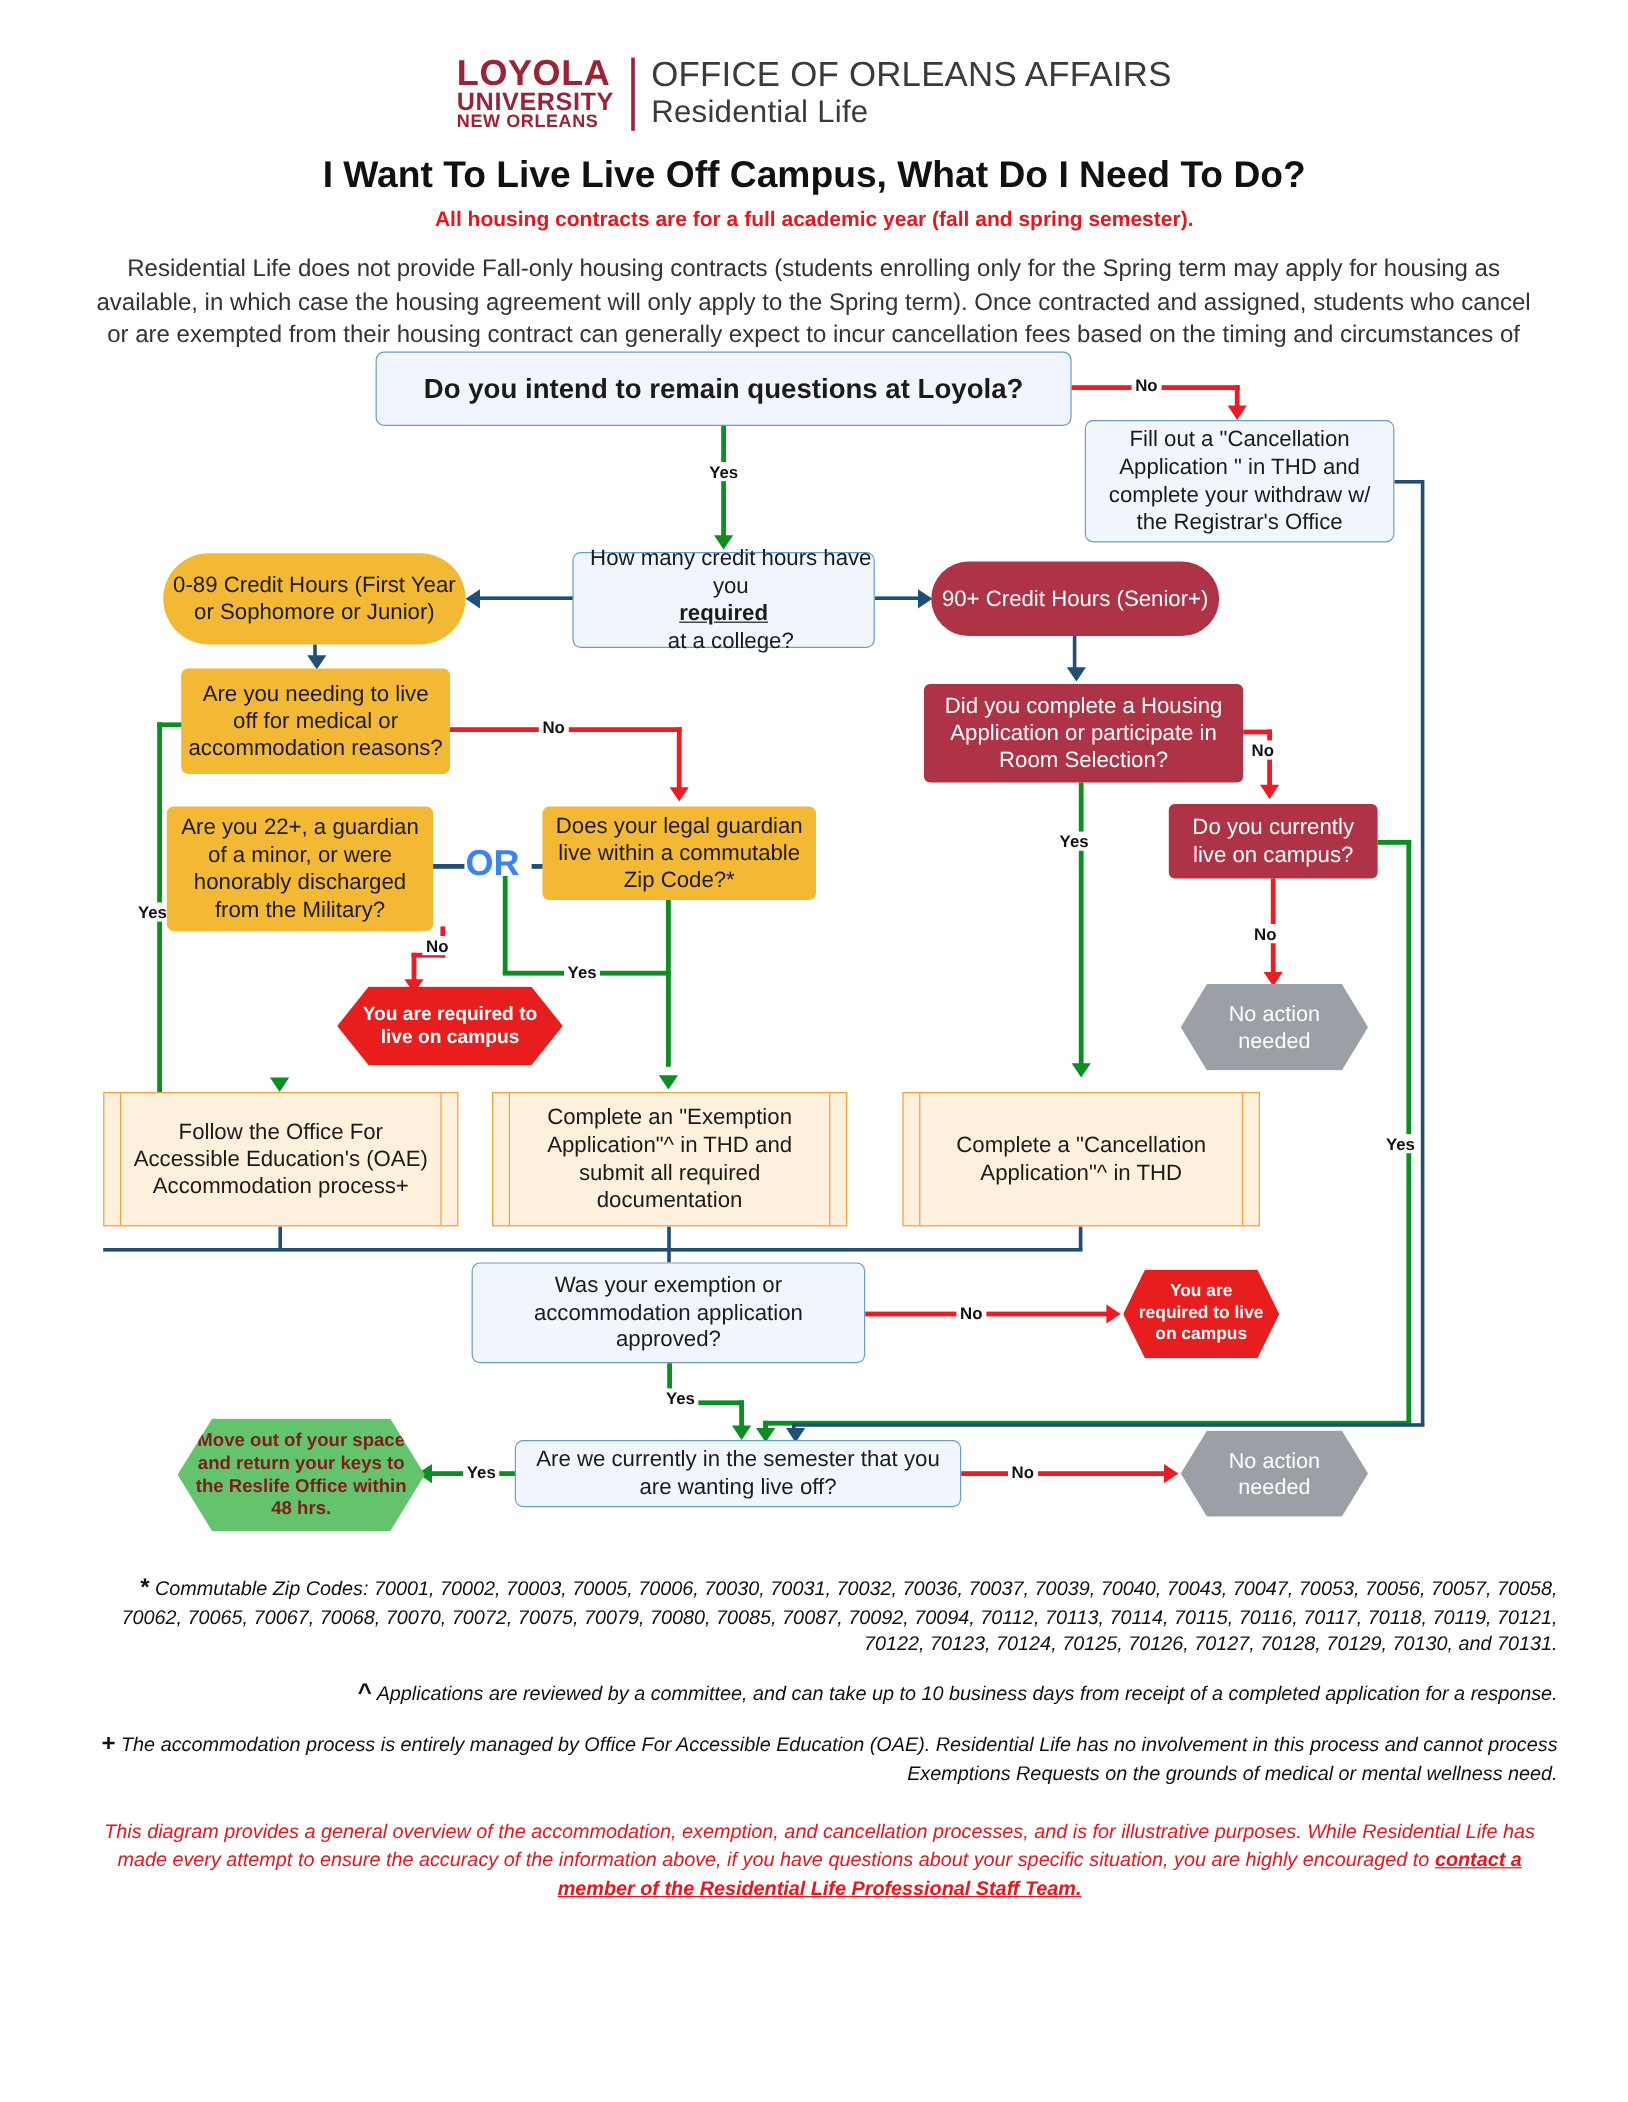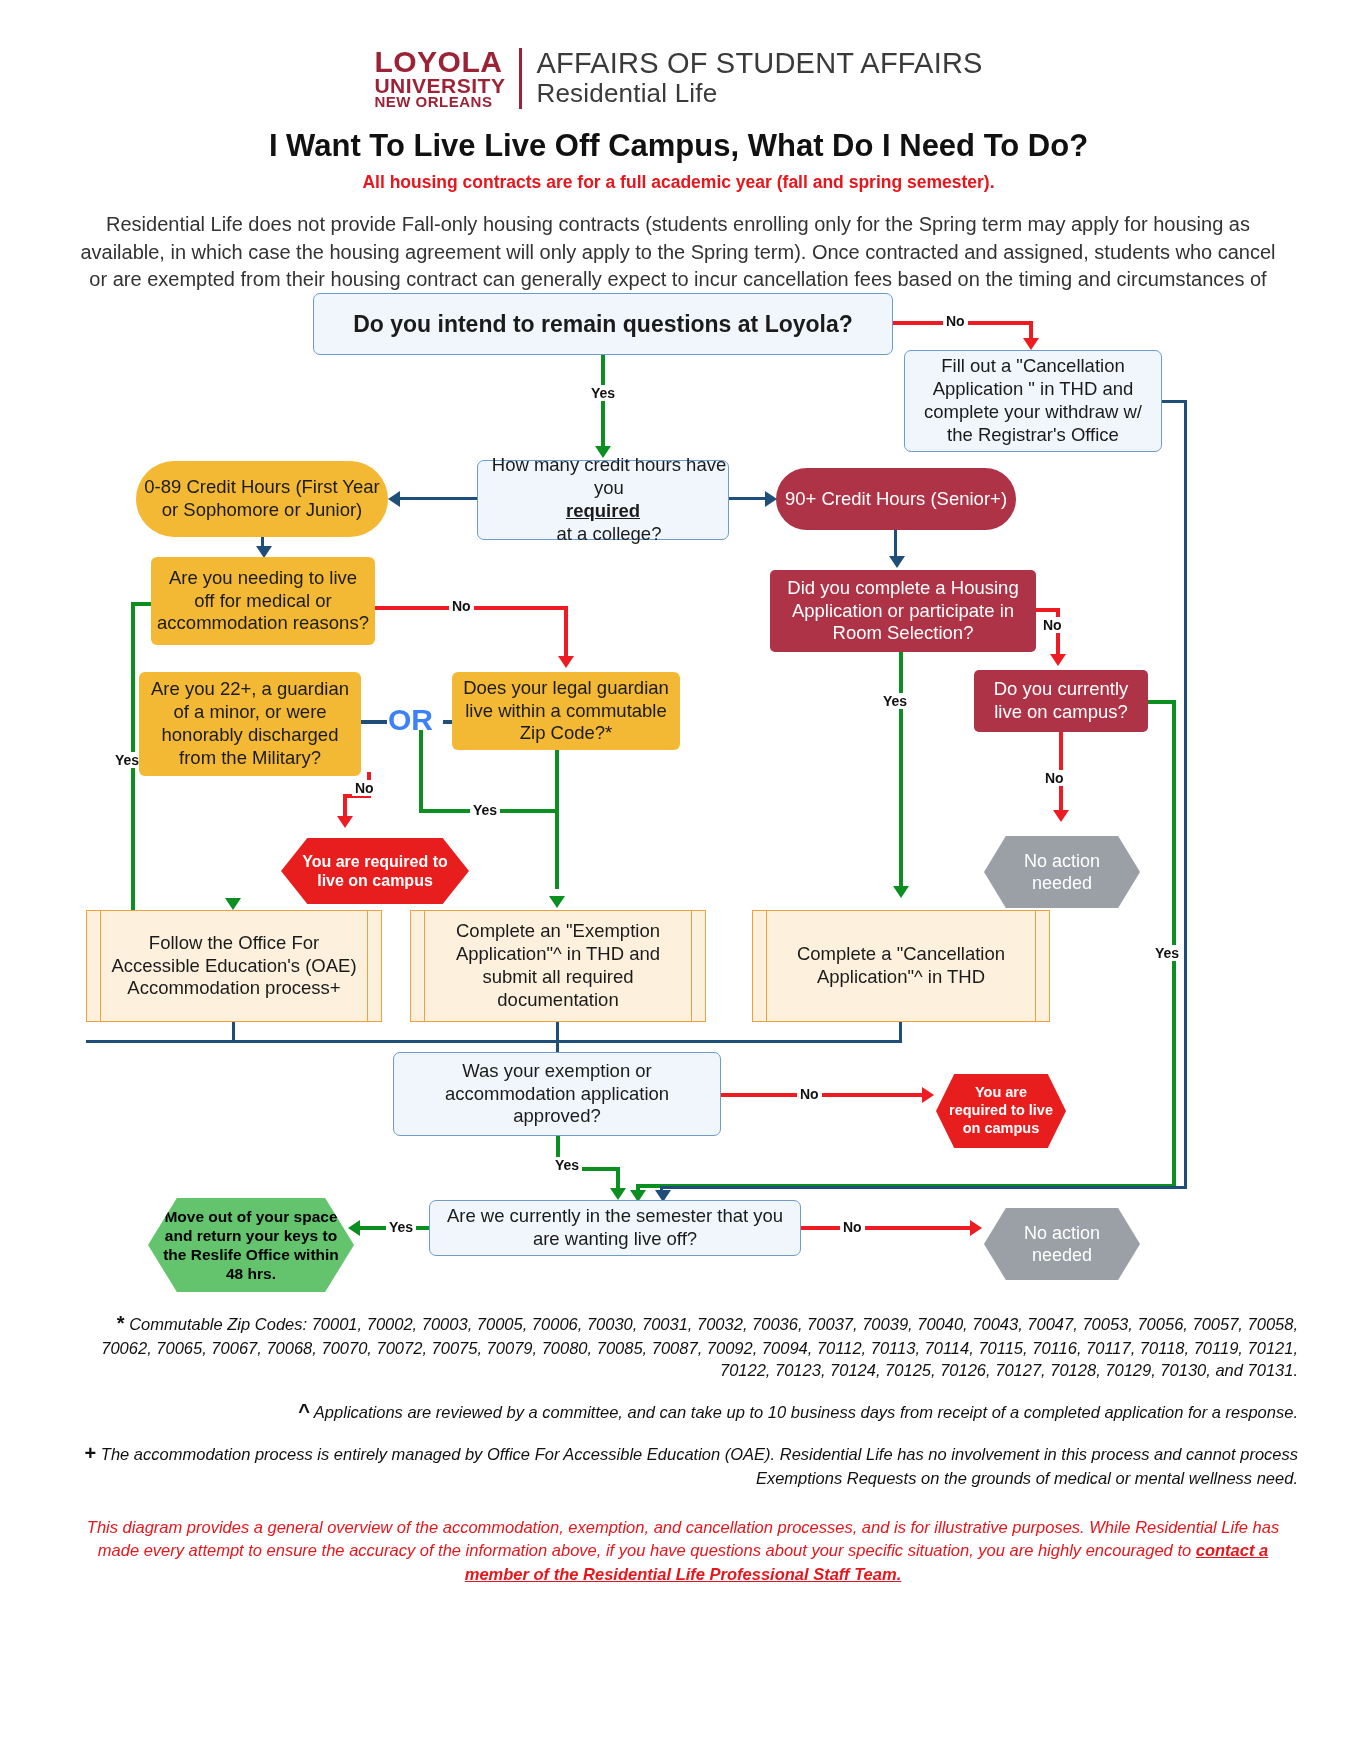--- a/index.html
+++ b/index.html
@@ -32,24 +32,24 @@
   .gold-round{border-radius:40px;}
 
   .maroon{background:#ae3347;color:#fff;font-size:18.5px;line-height:1.24;border-radius:5px;}
   .maroon-round{border-radius:40px;}
 
   .proc{background:#fdf0dc;border:1.6px solid #f2a03d;color:#1b1b1b;font-size:18.5px;line-height:1.24;position:absolute;box-sizing:border-box;display:flex;align-items:center;justify-content:center;text-align:center;z-index:5;}
   .proc:before,.proc:after{content:"";position:absolute;top:0;bottom:0;width:0;border-left:1.6px solid #f2a03d;}
   .proc:before{left:13px;} .proc:after{right:13px;}
 
   .hexwrap{position:absolute;z-index:6;display:flex;align-items:center;justify-content:center;text-align:center;
-           clip-path:polygon(14% 0,86% 0,100% 50%,86% 100%,14% 100%,0 50%);margin-top:16px;}
+           clip-path:polygon(14% 0,86% 0,100% 50%,86% 100%,14% 100%,0 50%);}
   .hex-red{background:#e81d1d;color:#fff;font-weight:700;}
   .hex-gray{background:#9aa0a6;color:#fff;}
-  .hex-green{background:#64c46e;color:#000000;font-weight:700;justify-content:center;}
+  .hex-green{background:#64c46e;color:#7f1d1d;font-weight:700;justify-content:center;}
 
   
   .ln{position:absolute;z-index:2;}
   .g{background:#0a8f20;} .r{background:#ee1c22;} .b{background:#1f4e79;}
   .ah{position:absolute;width:0;height:0;z-index:3;}
   .ah-d-g{border-left:8px solid transparent;border-right:8px solid transparent;border-top:12px solid #0a8f20;}
   .ah-d-r{border-left:8px solid transparent;border-right:8px solid transparent;border-top:12px solid #ee1c22;}
   .ah-d-b{border-left:8px solid transparent;border-right:8px solid transparent;border-top:12px solid #1f4e79;}
   .ah-l-b{border-top:8px solid transparent;border-bottom:8px solid transparent;border-right:12px solid #1f4e79;}
   .ah-l-g{border-top:8px solid transparent;border-bottom:8px solid transparent;border-right:12px solid #0a8f20;}
@@ -70,21 +70,21 @@
 
 <div id="page">
 
   <div class="hdr">
     <div class="logo">
       <div class="l1">LOYOLA</div>
       <div class="l2">UNIVERSITY</div>
       <div class="l3">NEW ORLEANS</div>
     </div>
     <div class="hdr-txt">
-      <div class="t1">AFFAIRS OF STUDENT AFFAIRS</div>
+      <div class="t1">OFFICE OF ORLEANS AFFAIRS</div>
       <div class="t2">Residential Life</div>
     </div>
   </div>
 
   <div class="title">I Want To Live Live Off Campus, What Do I Need To Do?</div>
   <div class="subtitle">All housing contracts are for a full academic year (fall and spring semester).</div>
   <div class="intro">Residential Life does not provide Fall-only housing contracts (students enrolling only for the Spring term may apply for housing as available, in which case the housing agreement will only apply to the Spring term). Once contracted and assigned, students who cancel or are exempted from their housing contract can generally expect to incur cancellation fees based on the timing and circumstances of their cancellation.</div>
 
   <div class="node blue blue-big" style="left:313px;top:293px;width:580px;height:62px;">
     <span>Do you intend to remain questions at Loyola?</span>

